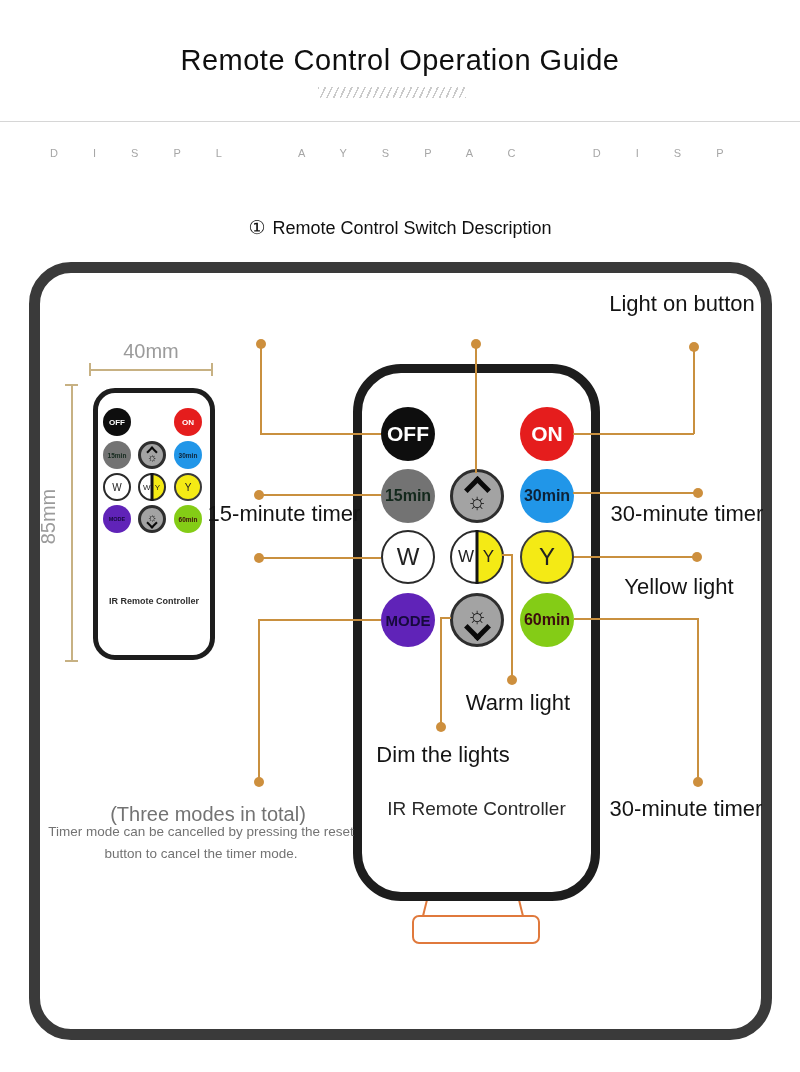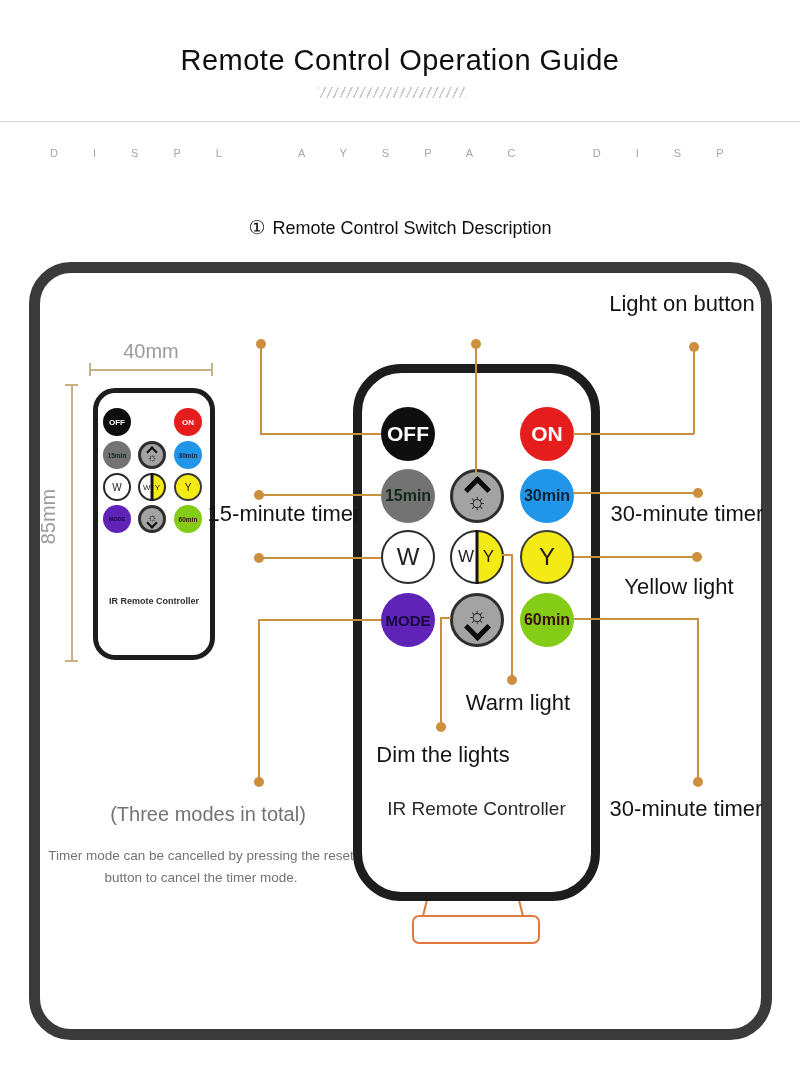--- a/index.html
+++ b/index.html
@@ -169,15 +169,15 @@
 
   <div class="abs lbl ctr" style="left:582px;top:291px;width:200px;">Light on button</div>
   <div class="abs lbl ctr" style="left:184px;top:501px;width:200px;">15-minute timer</div>
   <div class="abs lbl ctr" style="left:587px;top:501px;width:200px;">30-minute timer</div>
   <div class="abs lbl ctr" style="left:418px;top:690px;width:200px;">Warm light</div>
   <div class="abs lbl ctr" style="left:579px;top:574px;width:200px;">Yellow light</div>
   <div class="abs lbl ctr" style="left:343px;top:742px;width:200px;">Dim the lights</div>
   <div class="abs lbl ctr" style="left:586px;top:796px;width:200px;">30-minute timer</div>
 
   <div class="abs note ctr" style="left:48px;top:803px;width:320px;font-size:20px;">(Three modes in total)</div>
-  <div class="abs note ctr" style="left:38px;top:845px;width:326px;font-size:13.5px;line-height:22px;">Timer mode can be cancelled by pressing the reset button to cancel the timer mode.</div>
+  <div class="abs note ctr" style="left:38px;top:821px;width:326px;font-size:13.5px;line-height:22px;">Timer mode can be cancelled by pressing the reset button to cancel the timer mode.</div>
 
 </div>
 
 </body></html>

